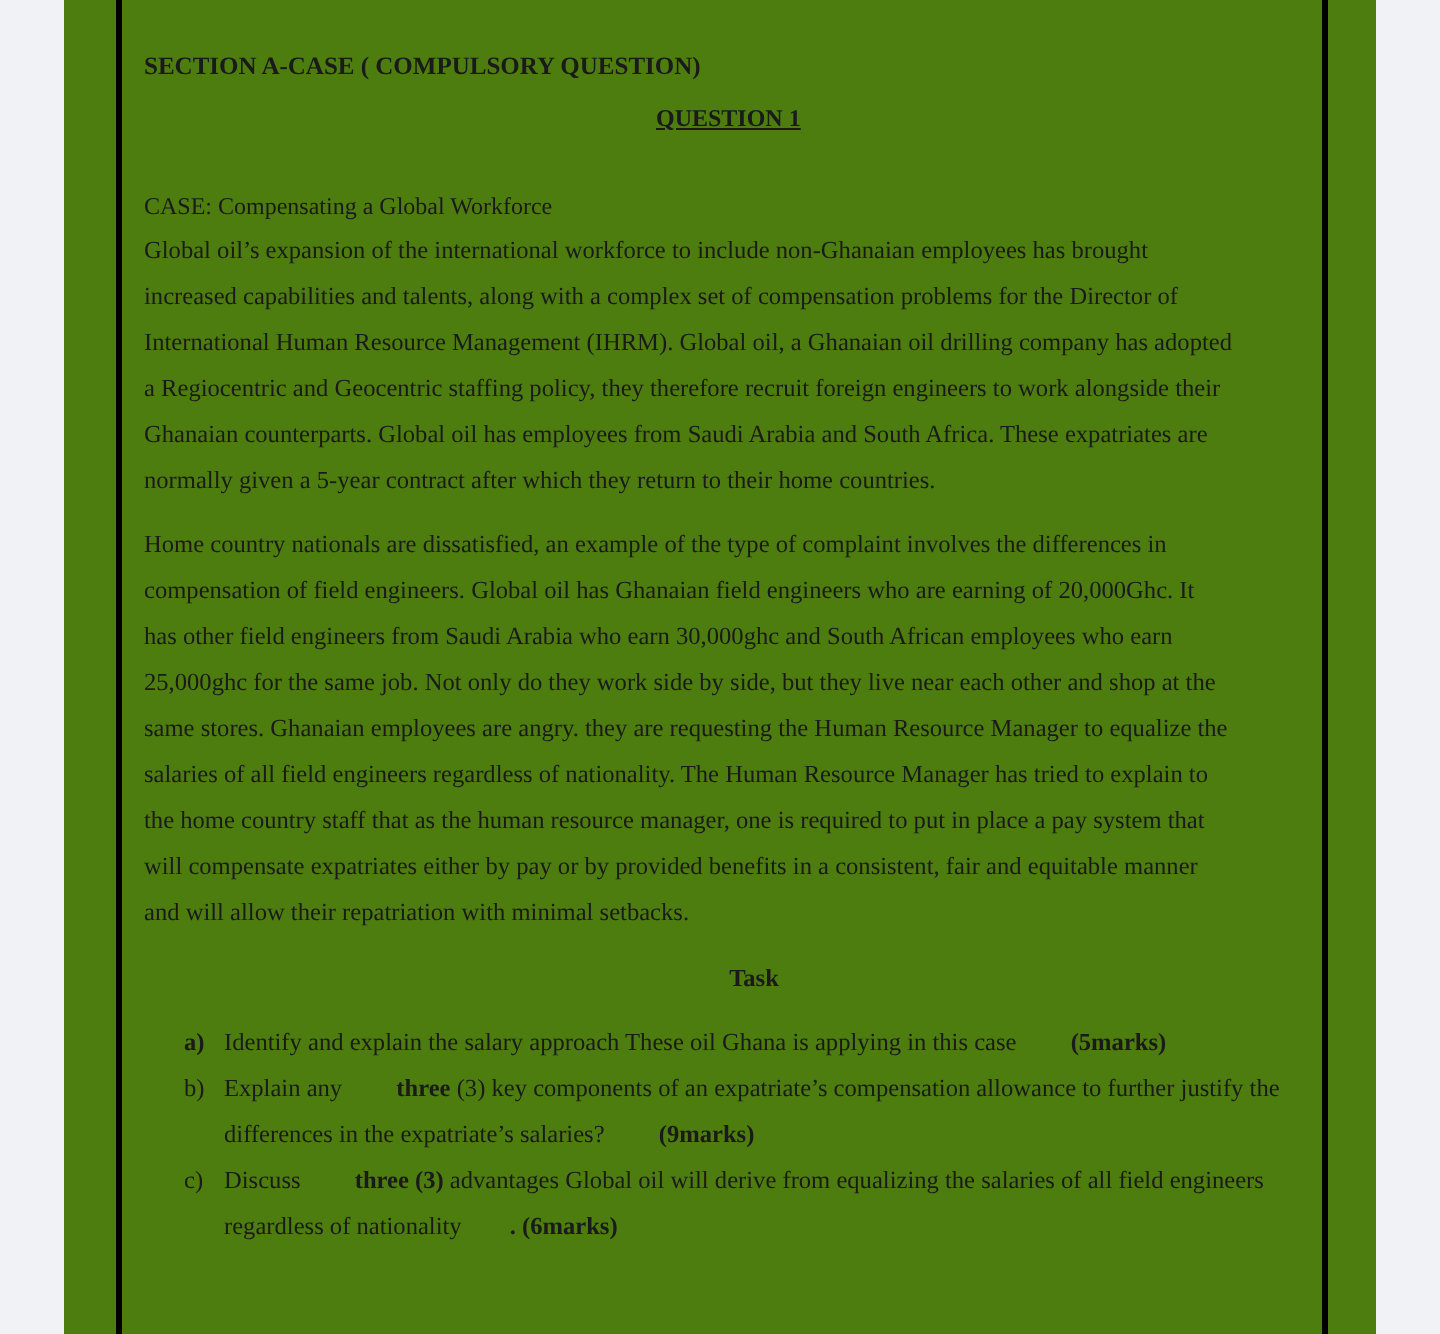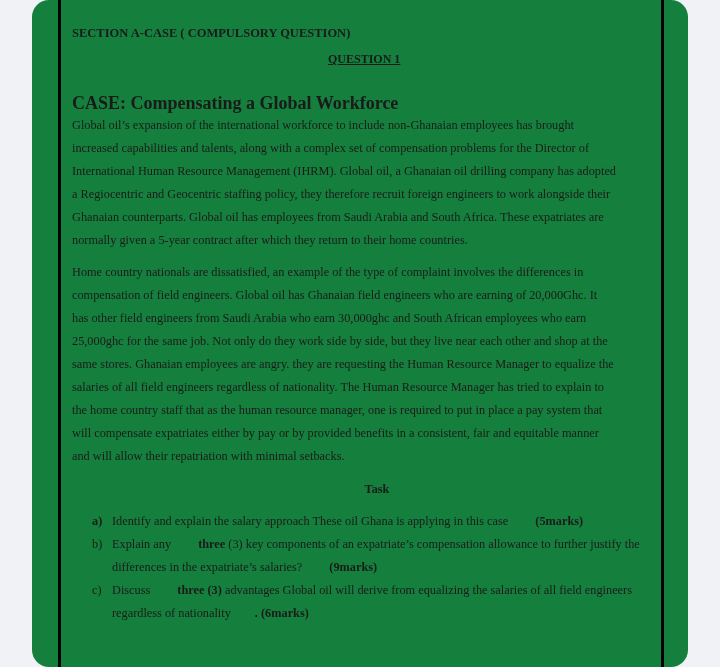--- a/index.html
+++ b/index.html
@@ -14,22 +14,21 @@
     overflow: hidden;
     font-family: "Liberation Serif", "DejaVu Serif", serif;
     color: #1a1a1a;
   }
   .page {
     position: absolute;
     left: 32px;
     top: 0;
     width: 656px;
     height: 667px;
-    background: #15803d;
-    border-radius: 17px;
+    background: #4d7c0f;
   }
   .frame {
     position: absolute;
     left: 26px;
     top: 0;
     width: 600px;
     height: 667px;
     border-left: 3px solid #000;
     border-right: 3px solid #000;
   }
@@ -59,22 +58,22 @@
     white-space: nowrap;
     text-align: center;
   }
   .case-block {
     position: absolute;
     top: 92px;
     left: 0;
     width: 592px;
   }
   .case-title {
-    font-weight: bold;
-    font-size: 18px;
+    font-weight: normal;
+    font-size: 12px;
     line-height: 22px;
   }
   .para p {
     margin: 0;
     white-space: nowrap;
     line-height: 23px;
   }
   .para2 {
     position: absolute;
     top: 261px;

